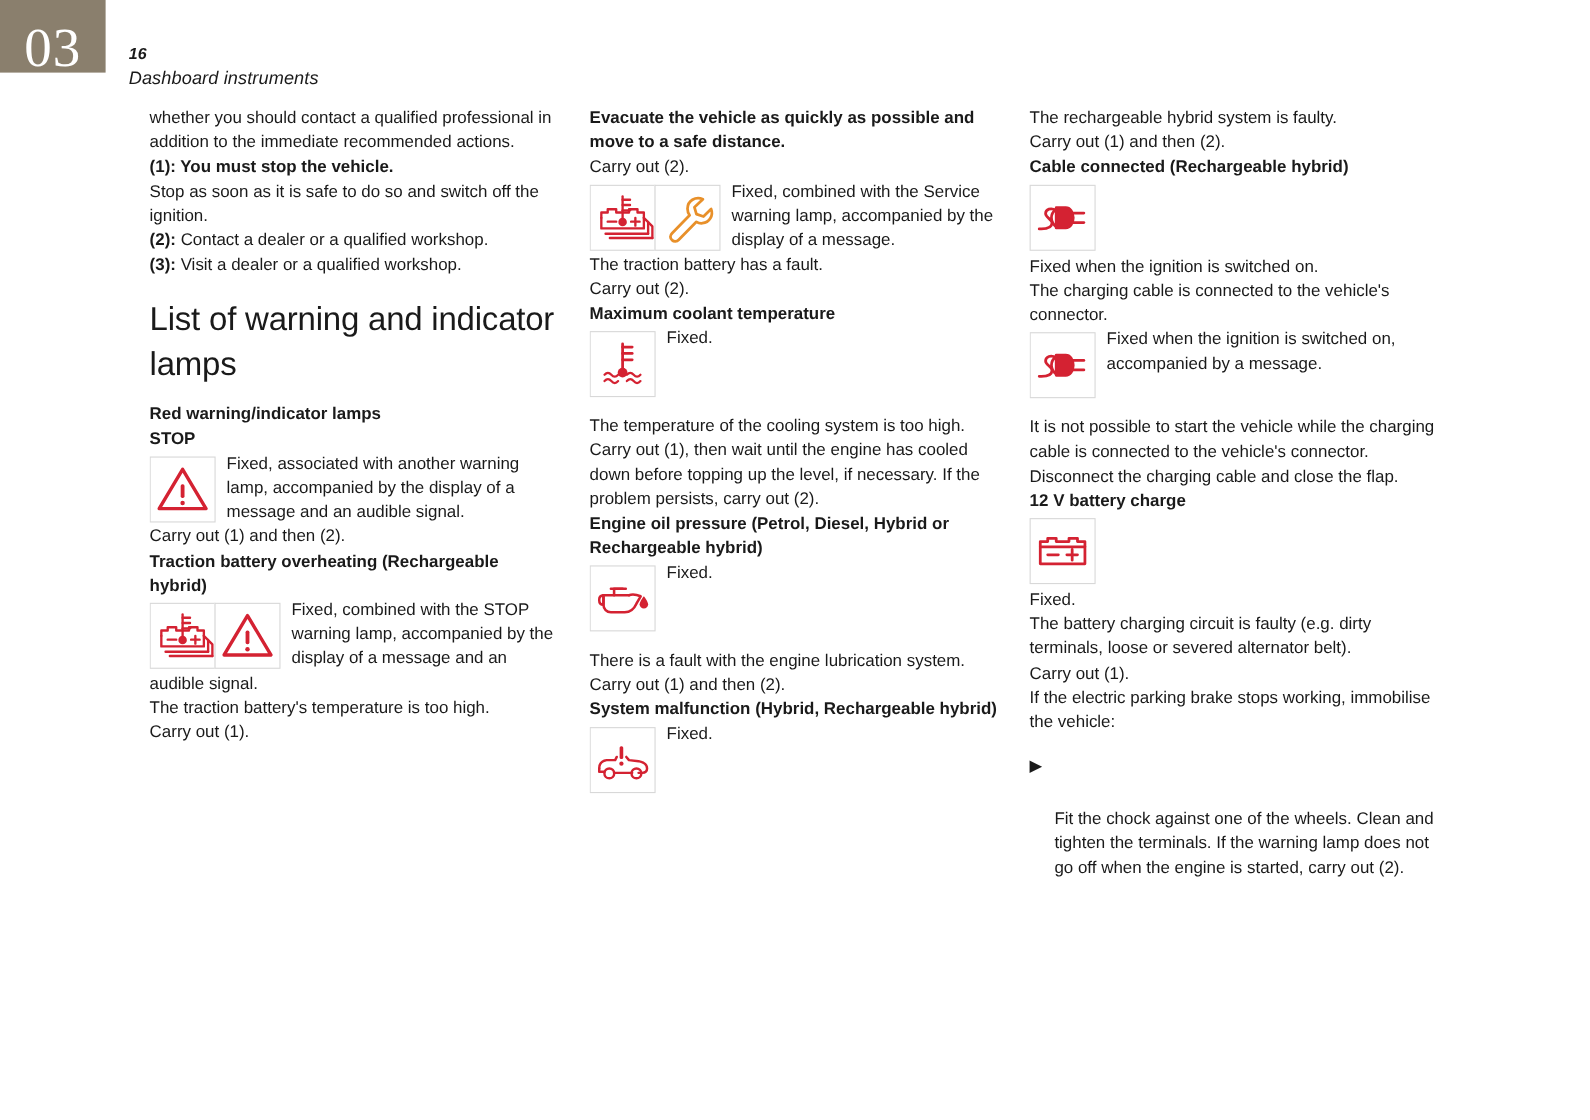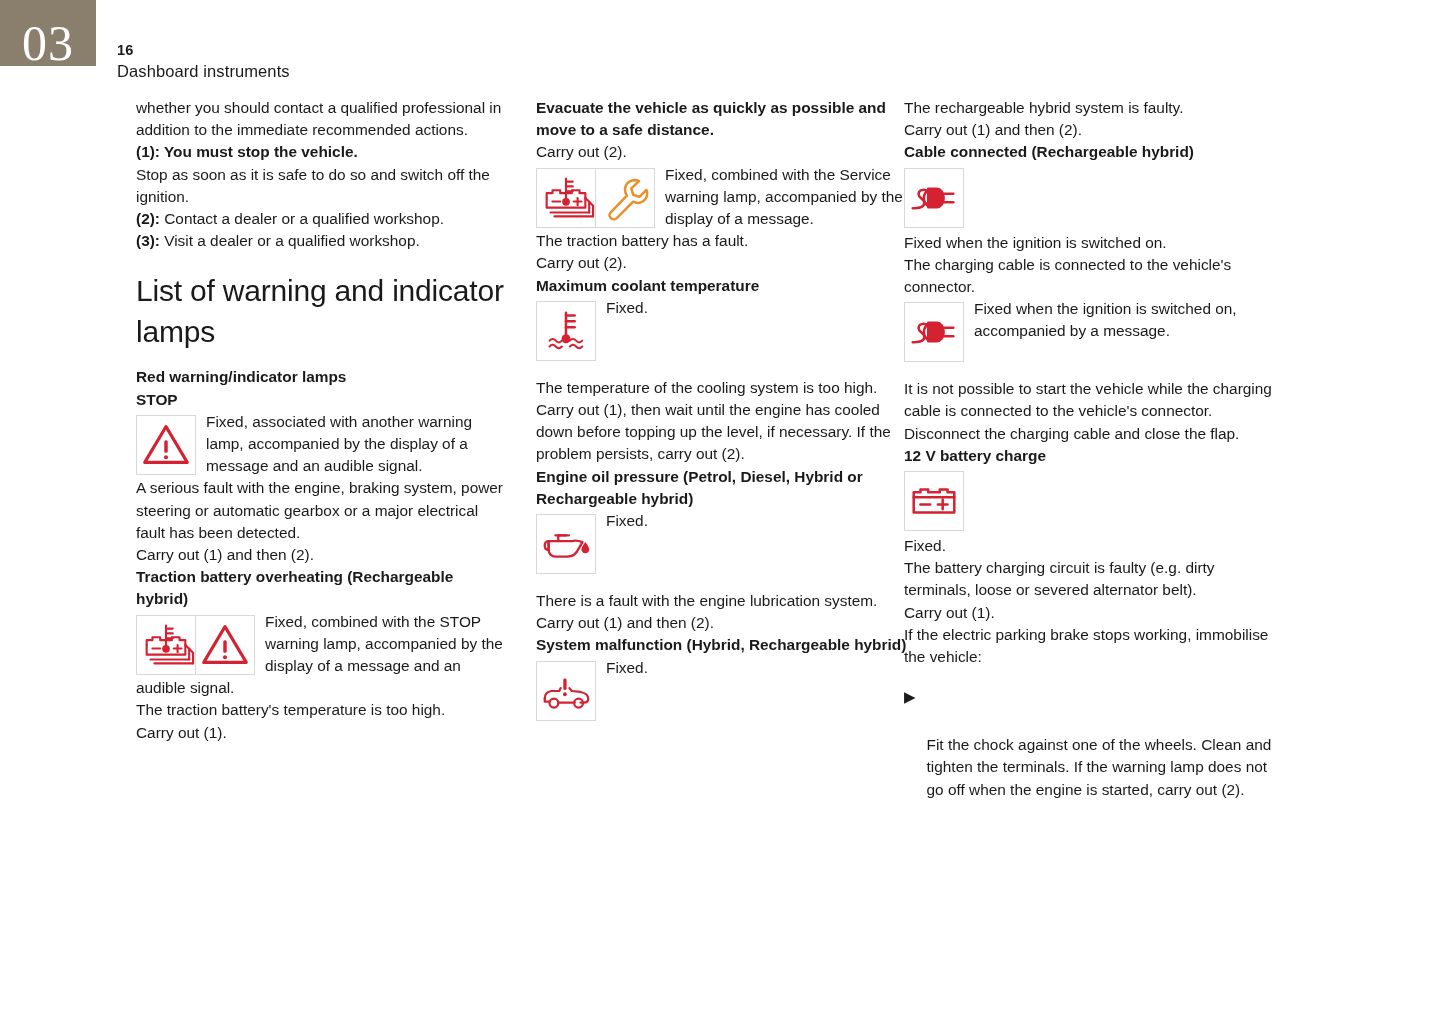--- a/index.html
+++ b/index.html
@@ -28,20 +28,21 @@
     font-family: "Liberation Serif", serif;
     font-size: 50px;
     line-height: 87px;
     text-align: center;
     letter-spacing: 1px;
   }
   .page-head {
     position: absolute;
     left: 117px;
     top: 41px;
+    font-style: italic;
   }
   .page-number {
     font-size: 14.5px;
     font-weight: bold;
     line-height: 19px;
     letter-spacing: 0.2px;
   }
   .section-name {
     font-size: 16.5px;
     line-height: 23px;
@@ -57,21 +58,21 @@
   }
   .col {
     position: absolute;
     top: 0;
     width: 371px;
     font-size: 15.4px;
     line-height: 22.2px;
   }
   .col-1 { left: 136px; }
   .col-2 { left: 536px; }
-  .col-3 { left: 904px; }
+  .col-3 { left: 936px; }
 
   p { margin: 0; }
   .b { font-weight: bold; }
   .para { margin: 0; }
   .bold-line { font-weight: bold; }
 
   h2.big-title {
     font-weight: normal;
     font-size: 30px;
     line-height: 41px;
@@ -150,21 +151,20 @@
           <svg viewBox="0 0 60 60" xmlns="http://www.w3.org/2000/svg">
             <path d="M30 11 L52 48 L8 48 Z" fill="none" stroke="#d42232" stroke-width="3.2" stroke-linejoin="round"></path>
             <rect x="28.2" y="25" width="3.6" height="13" rx="1.6" fill="#d42232"></rect>
             <circle cx="30" cy="42.6" r="2.1" fill="#d42232"></circle>
           </svg>
         </span>
       </div>
       <span class="after-icon">Fixed, associated with another warning lamp, accompanied by the display of a message and an audible signal.</span>
     </div>
     <div class="clear"></div>
-    <p class="para">A serious fault with the engine, braking system, power steering or automatic gearbox or a major electrical fault has been detected.</p>
     <p class="para">Carry out (1) and then (2).</p>
 
     <p class="para bold-line">Traction battery overheating (Rechargeable hybrid)</p>
 
     <div class="icon-float-wrap">
       <div class="icon-pair">
         <span class="icon-box">
           <svg viewBox="0 0 60 60" xmlns="http://www.w3.org/2000/svg">
             <g fill="none" stroke="#d42232" stroke-width="2.2" stroke-linejoin="round" stroke-linecap="round">
               <path d="M10 30 L10 25 L16 25 L16 22 L24 22 L24 25 L36 25 L36 22 L44 22 L44 25 L50 25 L50 30"></path>

